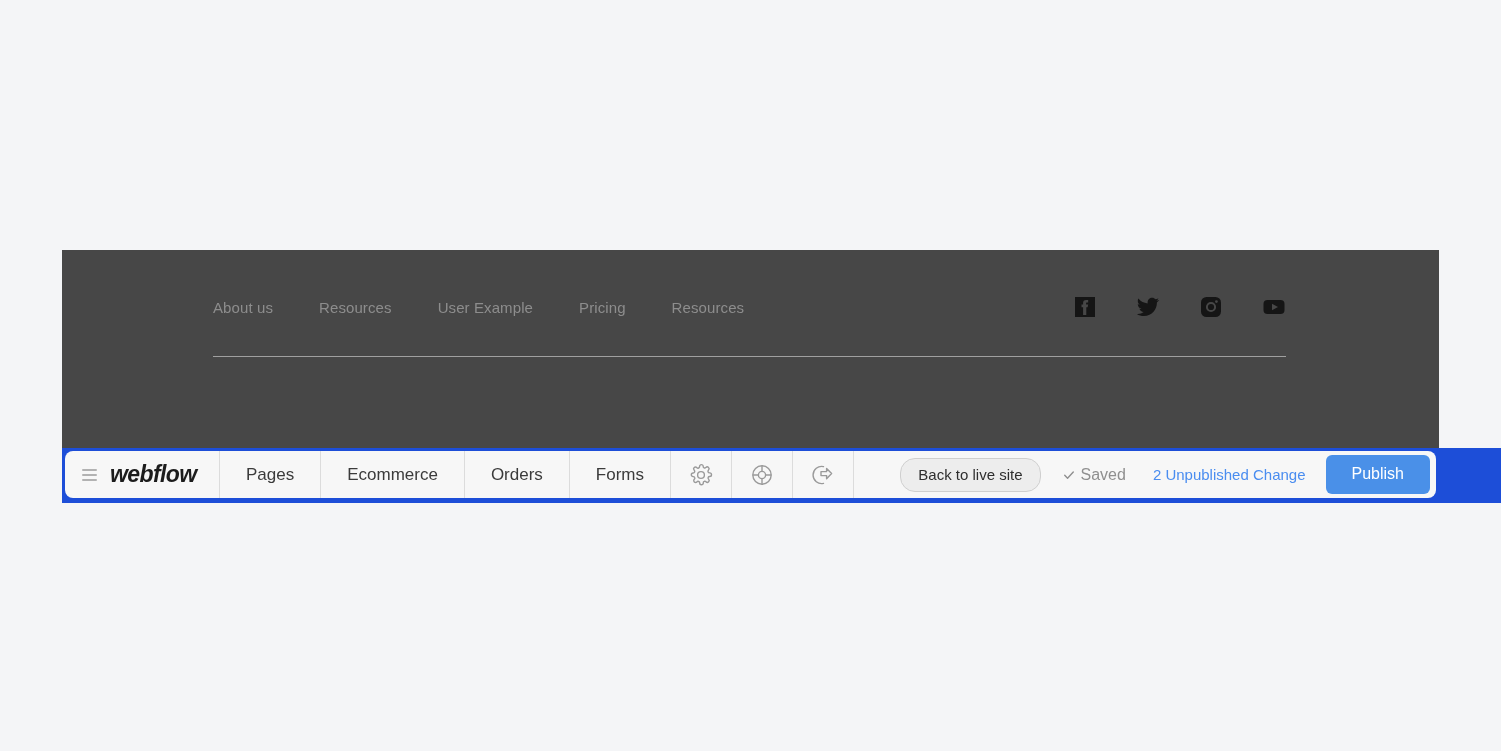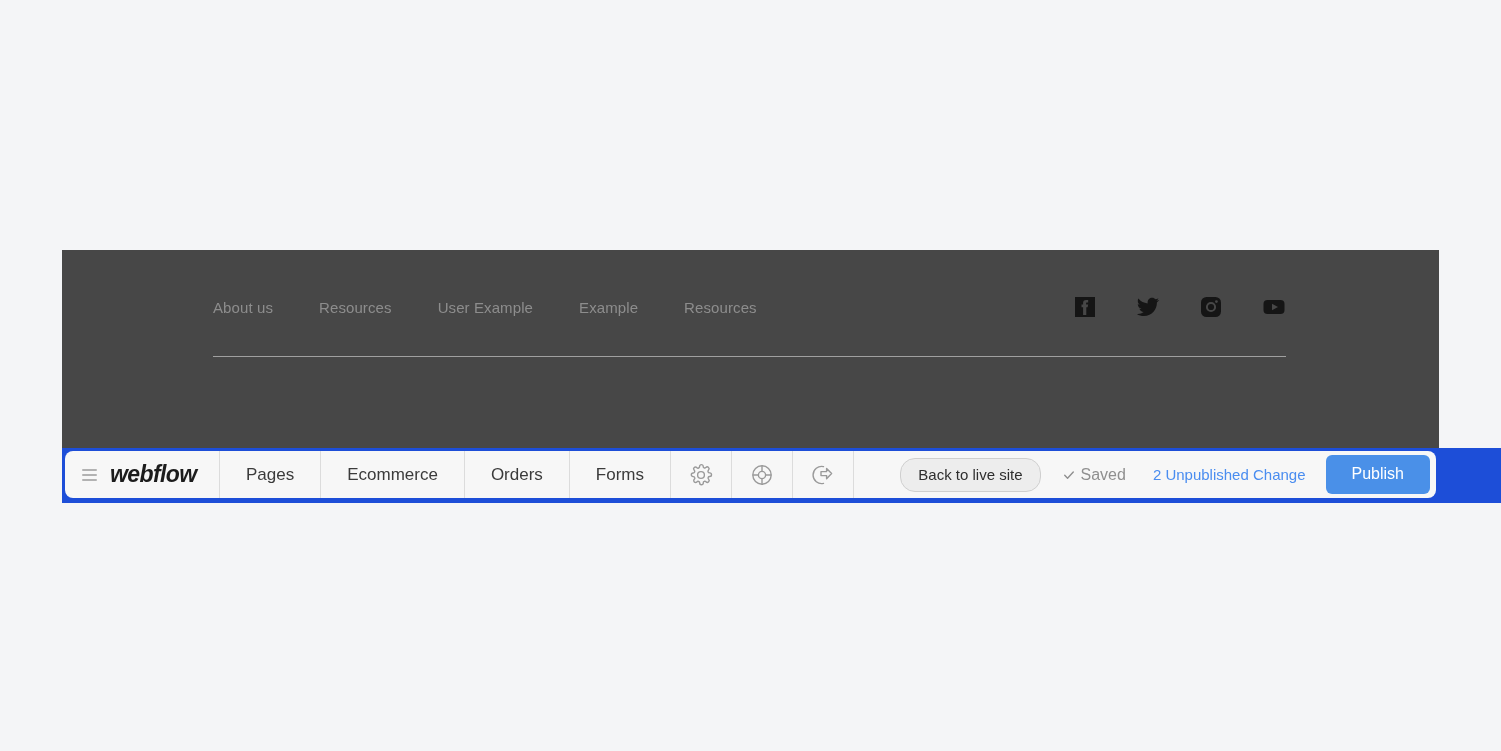--- a/index.html
+++ b/index.html
@@ -243,21 +243,21 @@
 <div id="stage">
 
   <div class="site-footer">
 
     <div class="footer-row">
 
       <nav class="footer-nav">
         <a class="footer-nav-link">About us</a>
         <a class="footer-nav-link">Resources</a>
         <a class="footer-nav-link">User Example</a>
-        <a class="footer-nav-link">Example</a>
+        <a class="footer-nav-link">Pricing</a>
         <a class="footer-nav-link">Resources</a>
       </nav>
 
       <div class="footer-social">
         <svg class="social-icon" viewBox="0 0 24 24" fill="currentColor">
           <path d="M2 2h20v20H2z" fill="#151515"></path>
           <path d="M15.6 12.2h-2.3V20h-3.2v-7.8H8.5V9.6h1.6V8.1c0-1.9.8-3.1 3.1-3.1h2v2.6h-1.2c-.8 0-.9.3-.9.9v1.1h2.1l-.6 2.6z" fill="#474747"></path>
         </svg>
 
         <svg class="social-icon" viewBox="0 0 24 24" fill="currentColor">

